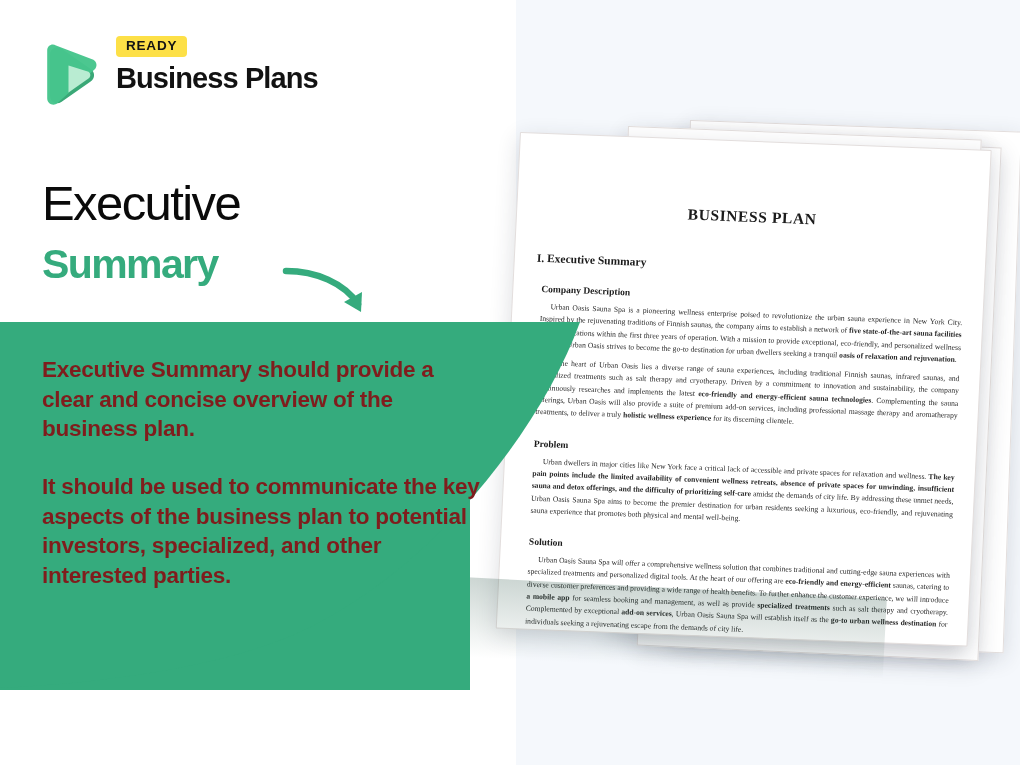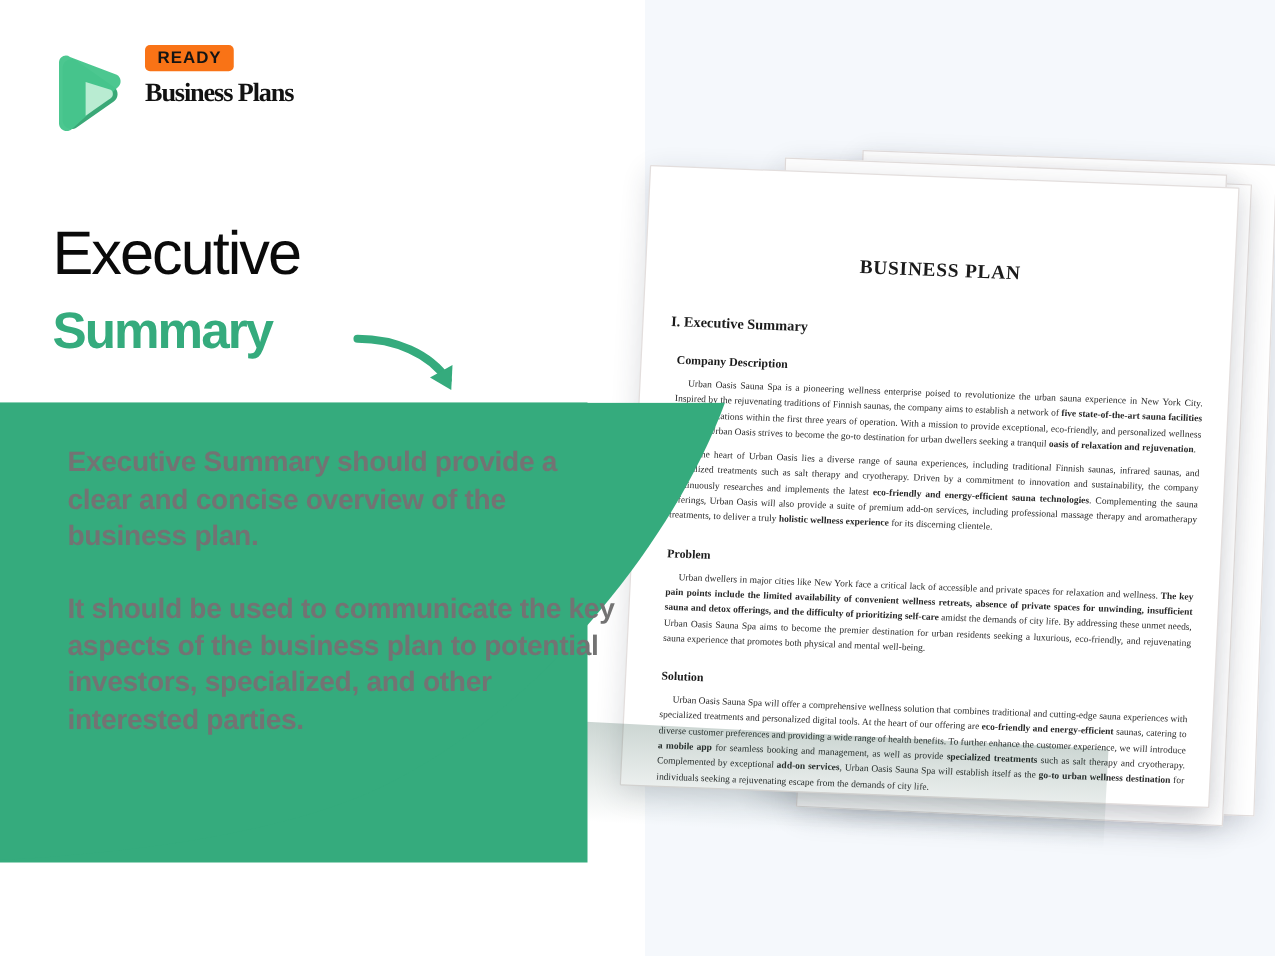--- a/index.html
+++ b/index.html
@@ -67,38 +67,37 @@
     height: 78px;
   }
   .logo-text {
     position: absolute;
     left: 74px;
     top: 0px;
     width: 250px;
   }
   .ready-badge {
     display: inline-block;
-    background: #f97316;
+    background: #fde047;
     color: #141414;
     font-size: 13.5px;
     font-weight: bold;
     letter-spacing: 0.8px;
     padding: 3px 10px 4px 10px;
     border-radius: 4px;
     line-height: 1.05;
   }
   .brand-name {
     margin-top: 6px;
-    font-size: 21px;
+    font-size: 29px;
     font-weight: bold;
     color: #121212;
     letter-spacing: -0.9px;
     line-height: 1.05;
     white-space: nowrap;
-    font-family: Liberation Serif, serif;
   }
 
   
   .headline {
     position: absolute;
     left: 42px;
     top: 178px;
     width: 430px;
   }
   .headline-l1 {
@@ -125,22 +124,21 @@
     width: 96px;
     height: 62px;
   }
 
   
   .band-copy {
     position: absolute;
     left: 42px;
     top: 355px;
     width: 440px;
-    color: #737373;
-    margin-left: 12px;
+    color: #7f1d1d;
   }
   .band-para {
     font-size: 22.5px;
     font-weight: bold;
     line-height: 1.32;
     letter-spacing: -0.25px;
   }
   .band-para.second {
     margin-top: 28px;
   }

